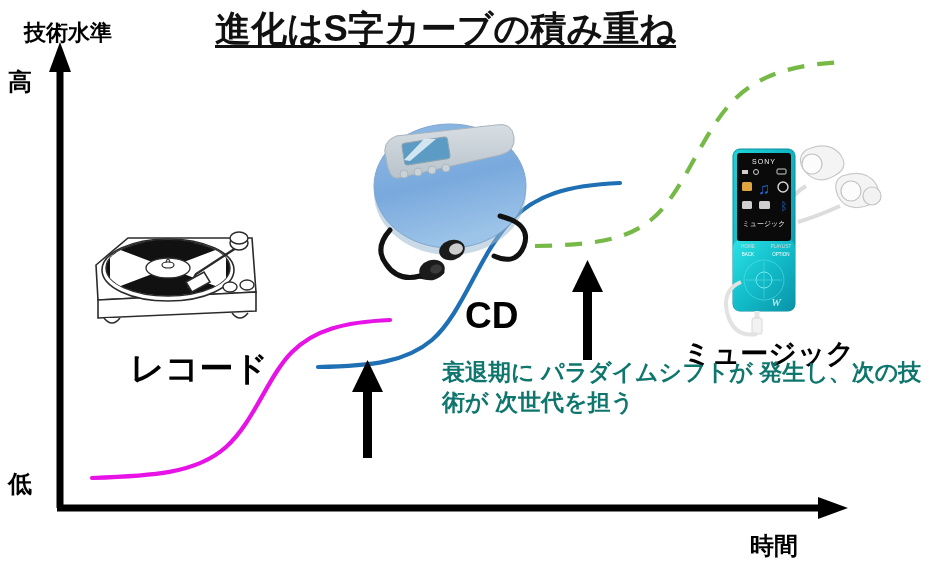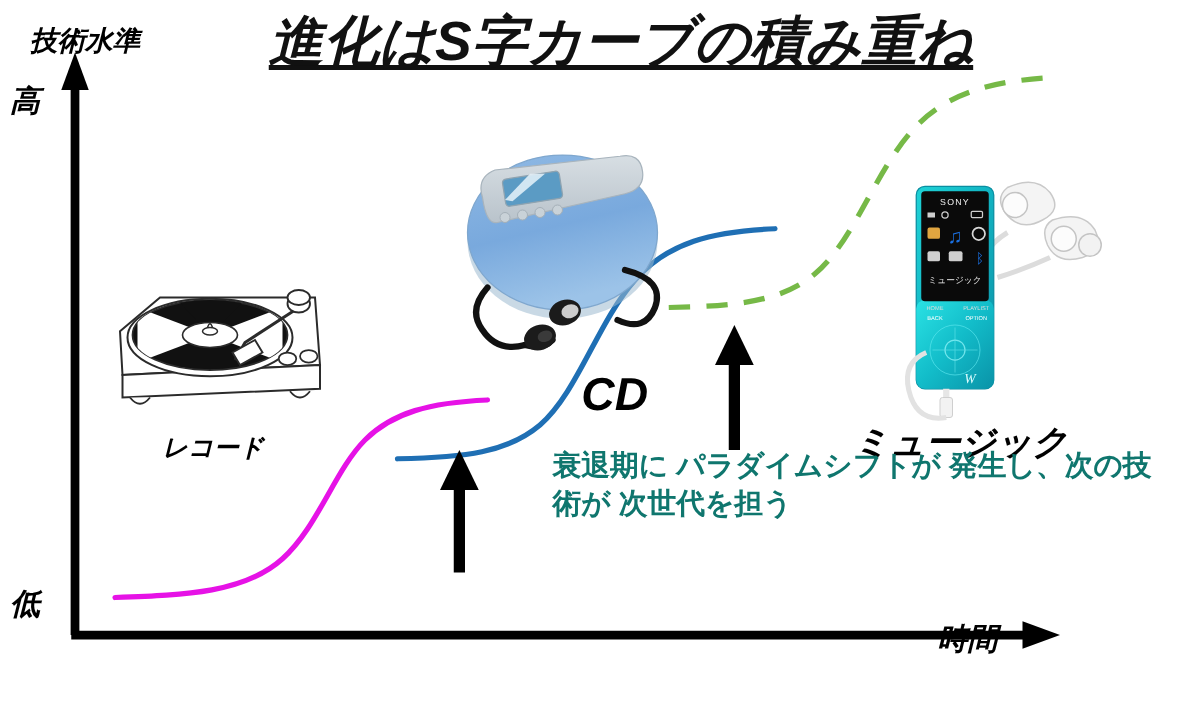--- a/index.html
+++ b/index.html
@@ -1,27 +1,27 @@
 <!DOCTYPE html>
 <html><head>
 <meta charset="utf-8">
 <style>
   html,body{margin:0;padding:0;background:#fff;}
   body{width:944px;height:572px;overflow:hidden;
        font-family:"Liberation Sans","DejaVu Sans",sans-serif;}
   #stage{position:relative;width:944px;height:572px;background:#ffffff;}
   #stage > *{position:absolute;}
-  .txt{color:#000;font-weight:bold;white-space:pre;line-height:1.18;font-style:italic;}
-  #title{left:215px;top:8px;font-size:44px;font-weight:bold;color:#111;
+  .txt{color:#000;font-weight:bold;white-space:pre;line-height:1.18;}
+  #title{left:215px;top:8px;font-size:36px;font-weight:bold;color:#111;
          text-decoration:underline;text-underline-offset:4px;letter-spacing:0px;}
   #yaxis-title{left:24px;top:20px;font-size:22px;}
   #y-high{left:8px;top:68px;font-size:24px;}
   #y-low{left:8px;top:470px;font-size:24px;}
-  #x-title{left:750px;top:498px;font-size:24px;}
-  #lbl-record{left:130px;top:348px;font-size:20px;}
+  #x-title{left:750px;top:532px;font-size:24px;}
+  #lbl-record{left:130px;top:348px;font-size:34px;}
   #lbl-cd{left:465px;top:294px;font-size:37px;}
   #lbl-net{left:683px;top:337px;font-size:28px;}
   #lbl-scurve{left:600px;top:95px;font-size:20px;}
   #note{left:442px;top:358px;font-size:23px;color:#0f766e;font-weight:bold;
         line-height:1.30;letter-spacing:0px;}
   svg{position:absolute;left:0;top:0;overflow:visible;}
 </style>
 </head>
 <body>
 

